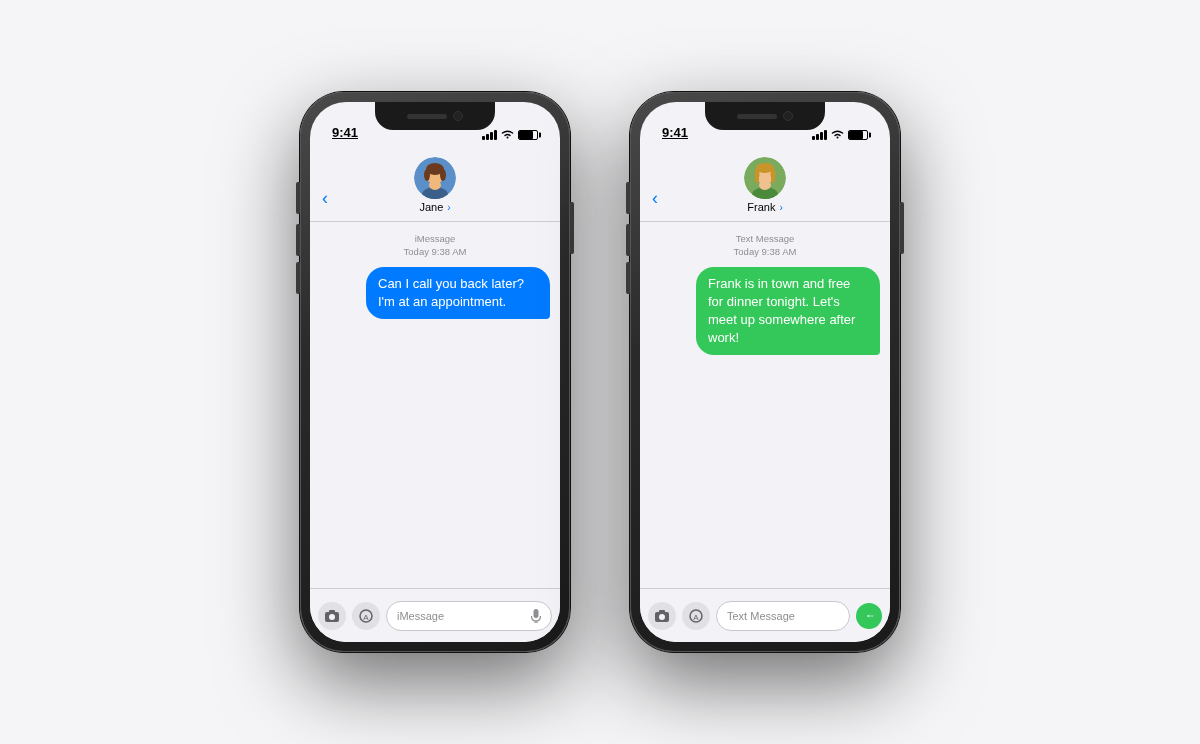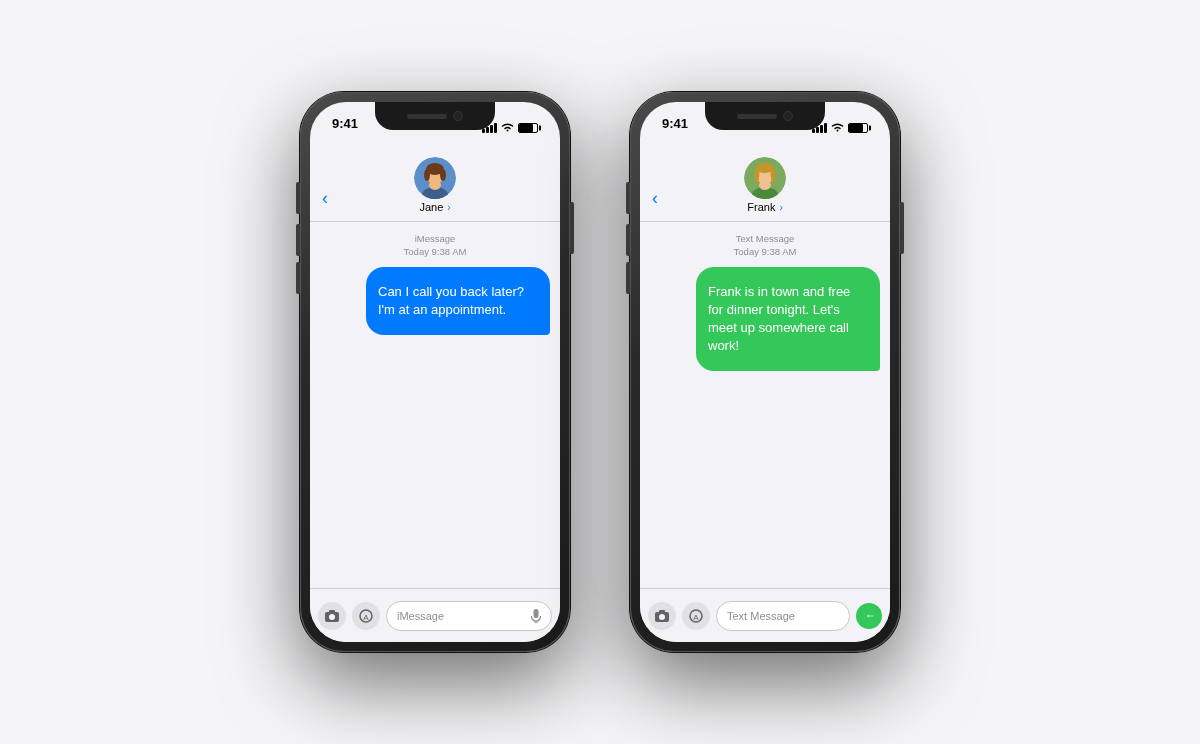--- a/index.html
+++ b/index.html
@@ -98,27 +98,29 @@
       height: 10px;
       background: #222;
       border-radius: 50%;
       border: 1px solid #333;
     }
 
     
     .status-bar {
       height: 44px;
       display: flex;
+      align-items: flex-end;
       justify-content: space-between;
       padding: 4px 22px 6px;
       font-size: 11px;
       font-weight: 600;
       color: #000;
       flex-shrink: 0;
       padding-top: 14px;
+      text-decoration: underline;
     }
     .status-time {
       font-size: 13px;
       font-weight: 600;
     }
     .status-icons {
       display: flex;
       align-items: center;
       gap: 4px;
     }
@@ -209,21 +211,21 @@
       margin-bottom: 8px;
       line-height: 1.4;
     }
     .message-bubble-row {
       display: flex;
       justify-content: flex-end;
       margin-bottom: 4px;
     }
     .bubble {
       max-width: 80%;
-      padding: 16px 12px;
+      padding: 8px 12px;
       border-radius: 18px;
       font-size: 13px;
       line-height: 1.4;
       color: #fff;
       word-wrap: break-word;
     }
     .bubble-blue {
       background: #007aff;
       border-bottom-right-radius: 4px;
     }
@@ -446,21 +448,21 @@
         <span class="chevron">›</span>
       </div>
     </div>
 
     <div class="messages-area">
       <div class="message-date-label">
         <div>Text Message</div>
         <div>Today 9:38 AM</div>
       </div>
       <div class="message-bubble-row">
-        <div class="bubble bubble-green">Frank is in town and free for dinner tonight. Let's meet up somewhere call work!</div>
+        <div class="bubble bubble-green">Frank is in town and free for dinner tonight. Let's meet up somewhere after work!</div>
       </div>
     </div>
 
     <div class="input-bar">
       <div class="input-icon-btn">
         <svg width="14" height="12" viewBox="0 0 14 12" fill="none">
           <rect x="0" y="2" width="14" height="10" rx="2" fill="#636366"></rect>
           <circle cx="7" cy="7" r="3" fill="#f2f2f7"></circle>
           <rect x="4" y="0" width="6" height="3" rx="1" fill="#636366"></rect>
         </svg>

